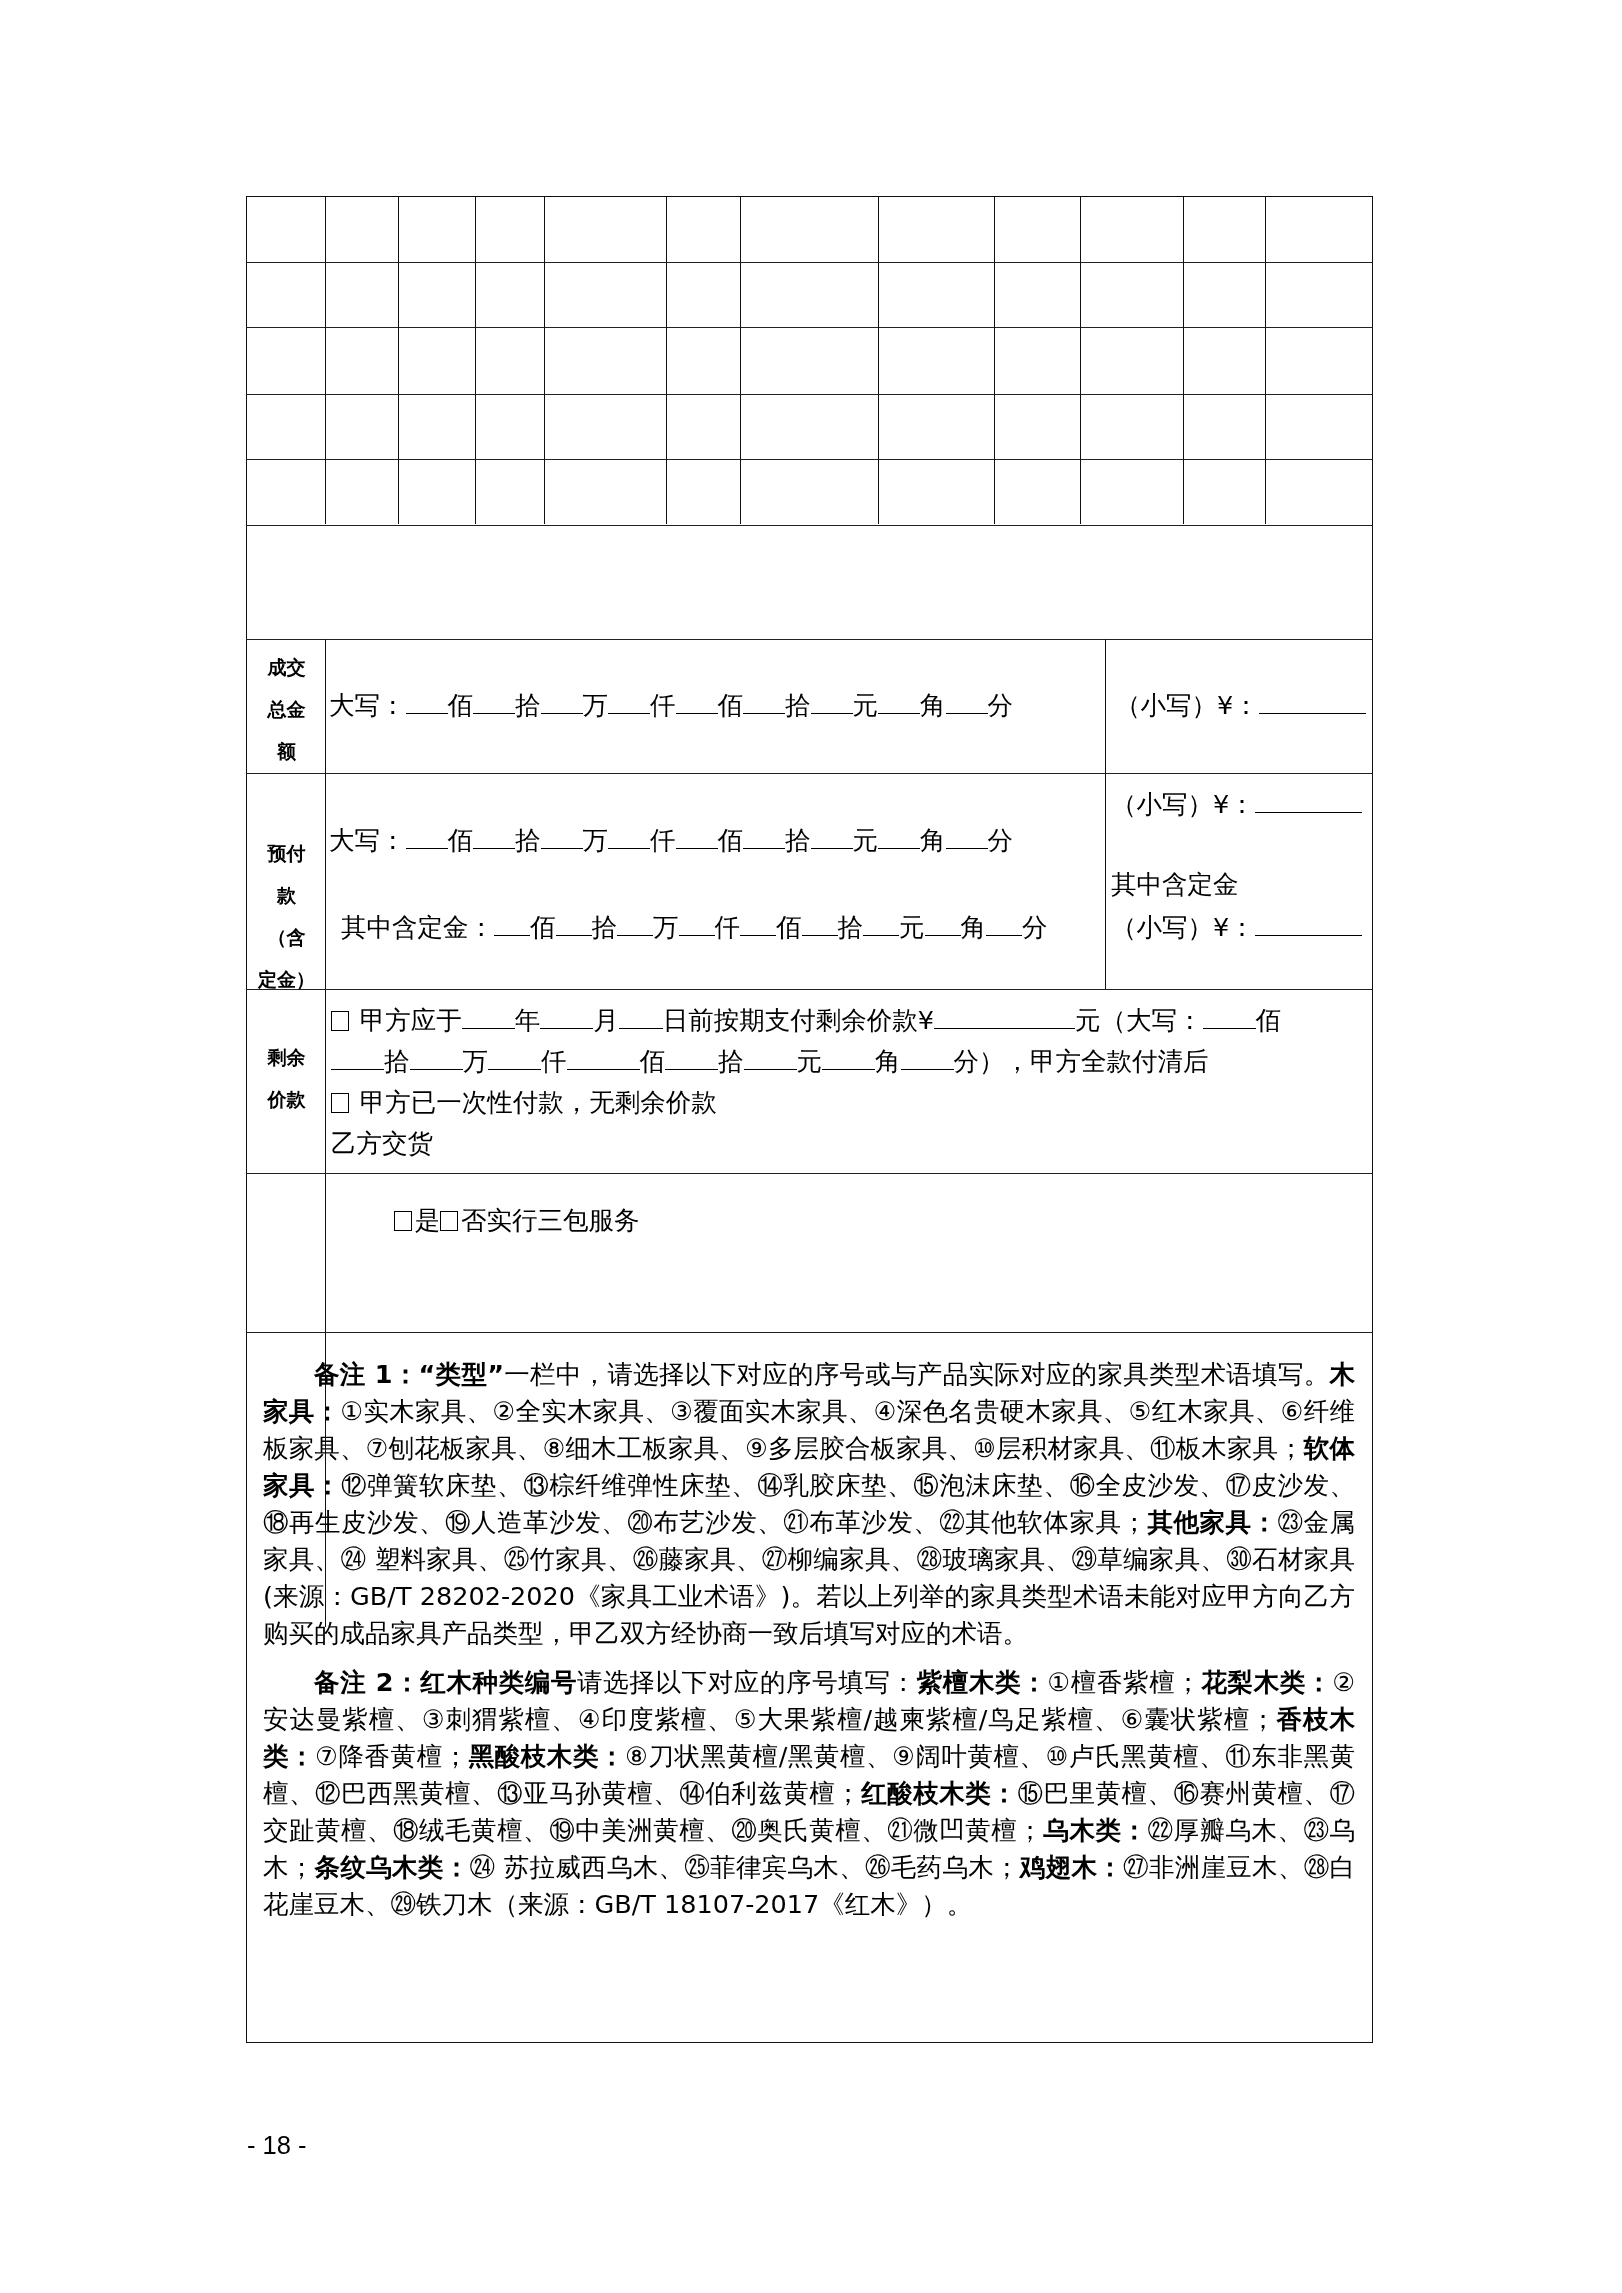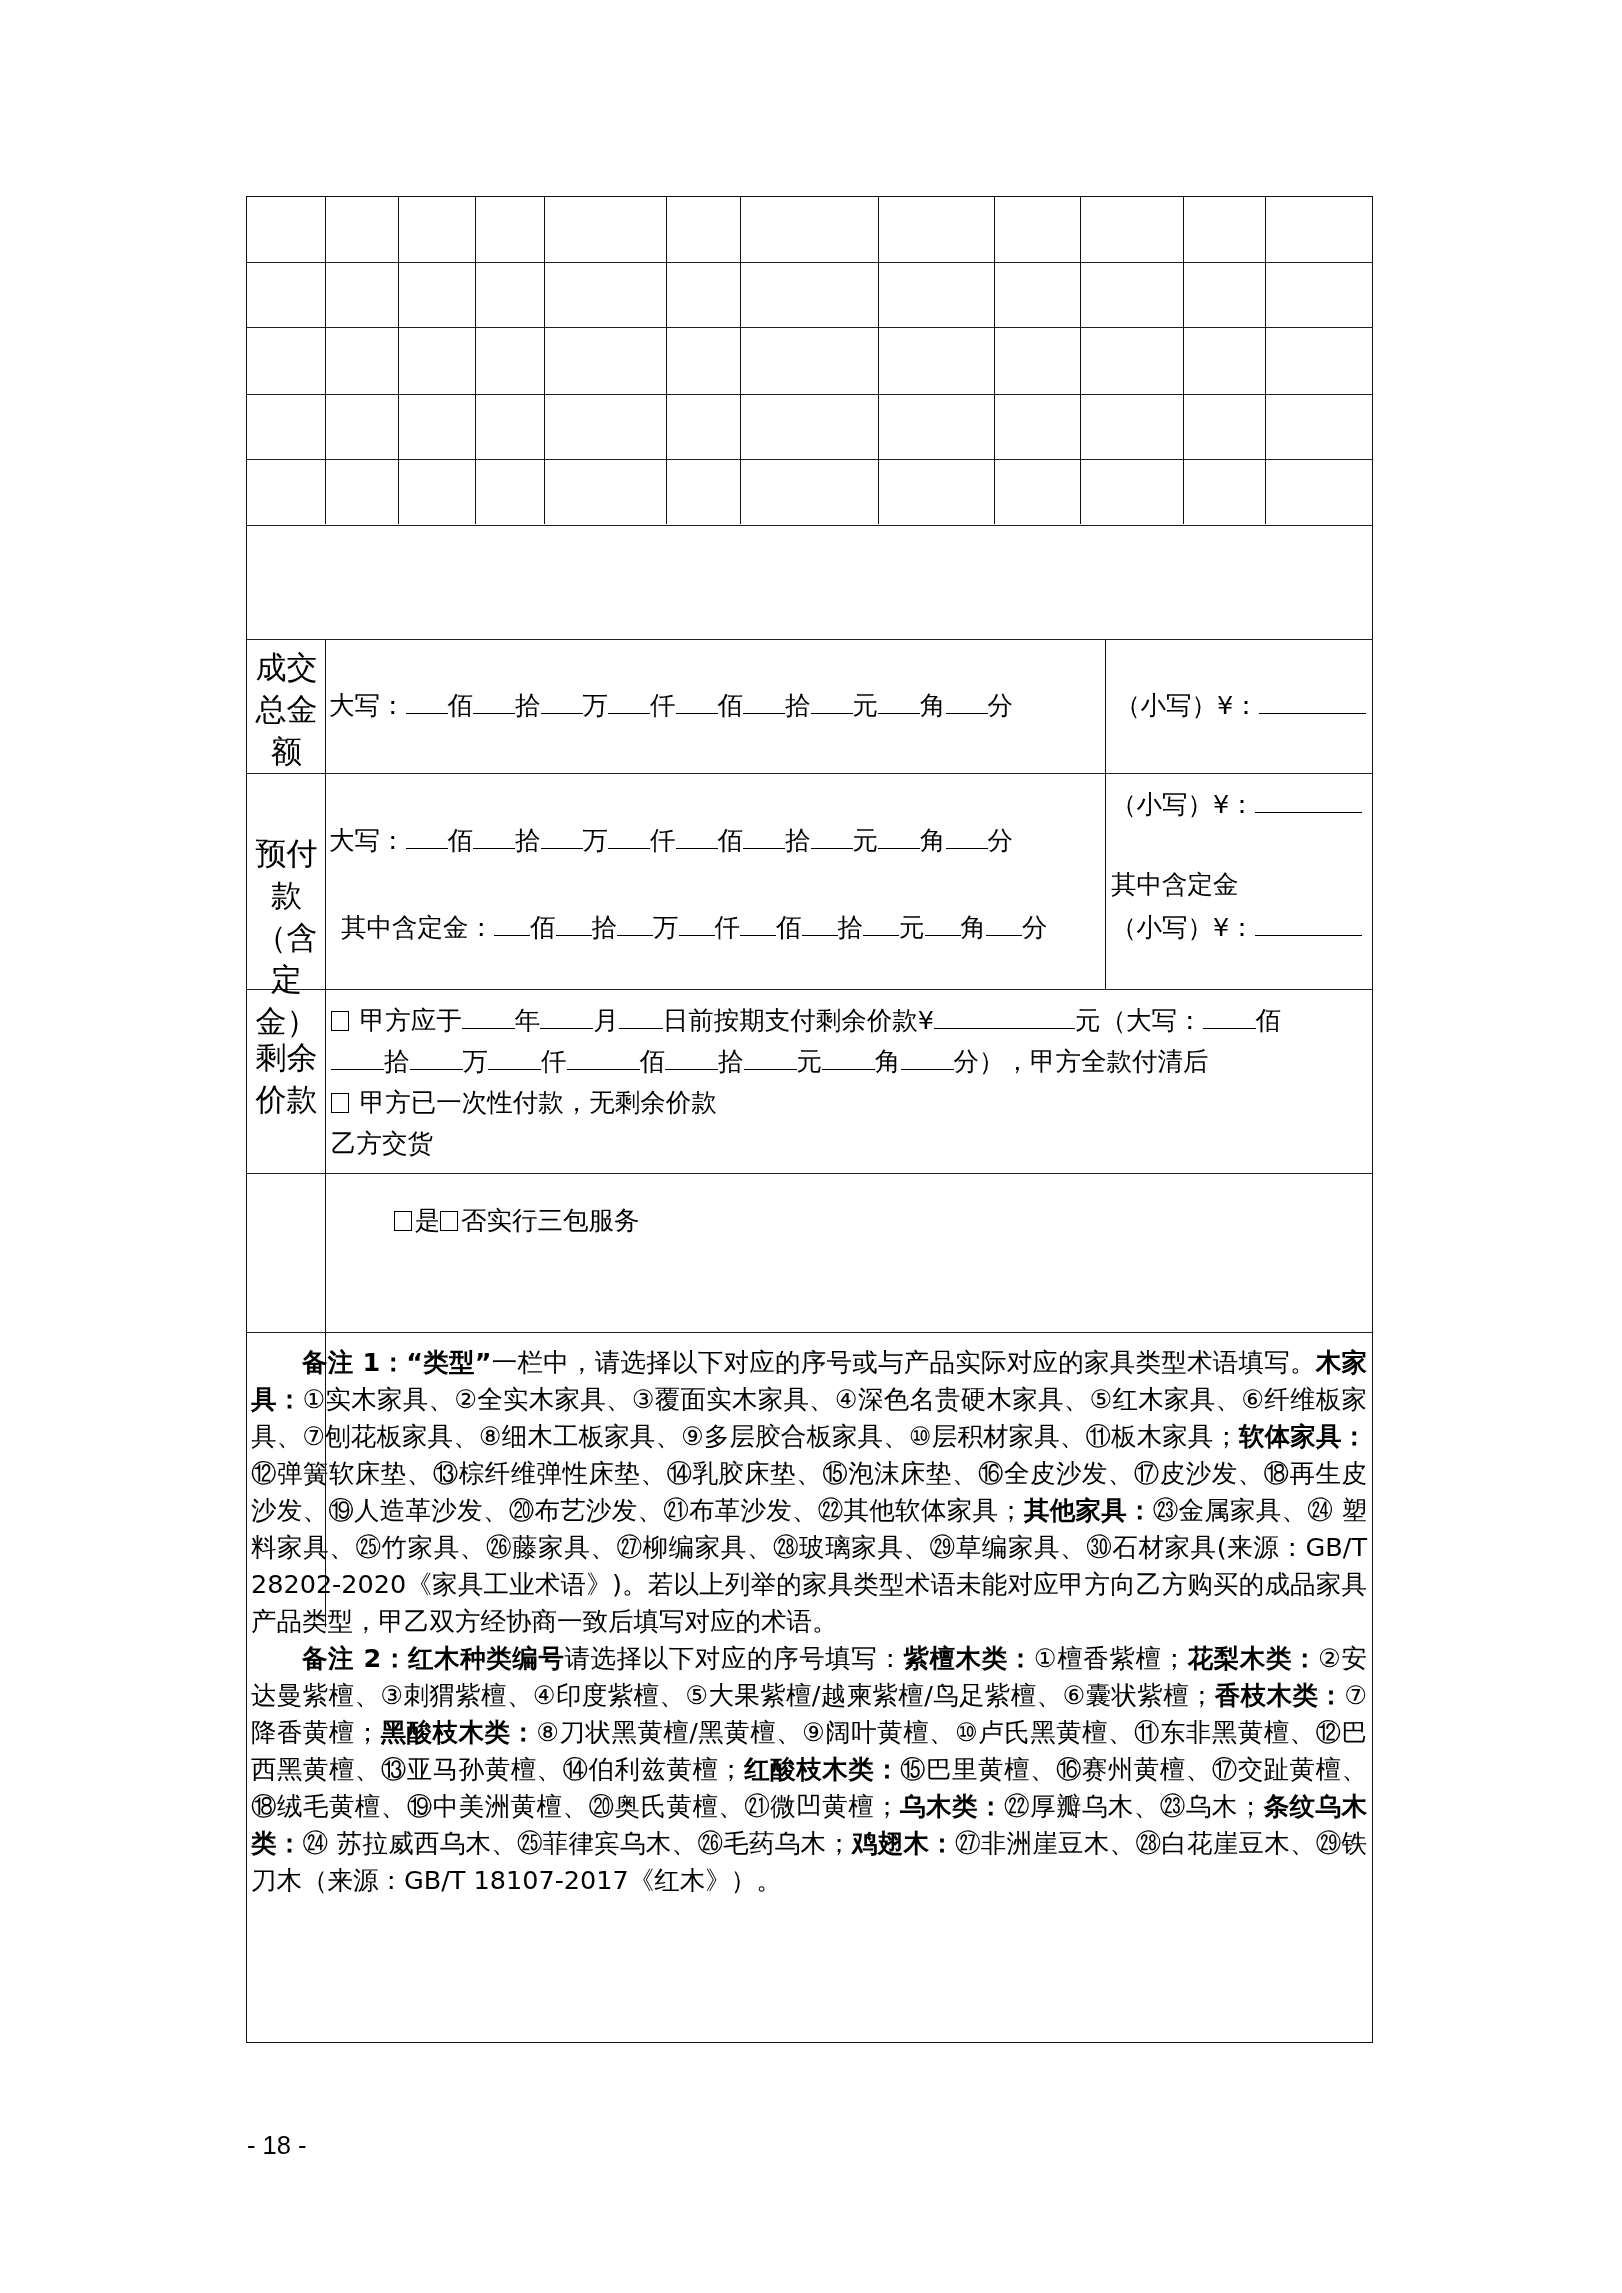--- a/index.html
+++ b/index.html
@@ -4,25 +4,25 @@
 <style>
   html, body { margin: 0; padding: 0; background: #ffffff; }
   body { width: 1623px; height: 2294px; position: relative; overflow: hidden;
          font-family: "DejaVu Sans", "Liberation Sans", sans-serif; color: #000; }
   .page { position: absolute; left: 0; top: 0; width: 1623px; height: 2294px; }
   .frame { position: absolute; left: 246px; top: 196px; width: 1127px; height: 1847px;
            border: 1.8px solid #111; box-sizing: border-box; }
   .hline { position: absolute; left: 246px; width: 1127px; height: 0; border-top: 1.8px solid #222; }
   .vline { position: absolute; width: 0; border-left: 1.8px solid #111; }
   .txt { position: absolute; font-size: 25.5px; line-height: 36px; white-space: nowrap; }
-  .lbl { position: absolute; font-size: 31px; line-height: 42px; text-align: center; }
+  .lbl { position: absolute; font-size: 19px; line-height: 42px; text-align: center; font-weight: bold; }
   .bold { font-weight: bold; }
   .notes { position: absolute; left: 251px; top: 1344px; width: 1116px; font-size: 25.5px;
            line-height: 37px; text-align: justify; }
-  .notes p { margin: 0; text-indent: 2em; }
+  .notes p { margin: 12px; text-indent: 2em; }
   .uline { display: inline-block; border-bottom: 1.8px solid #000; height: 23.6px; vertical-align: baseline; }
   .chk { display: inline-block; width: 18px; height: 20px; border: 1.8px solid #000; box-sizing: border-box;
          vertical-align: -1.8px; margin-right: 2.7px; }
   .pagenum { position: absolute; left: 247px; top: 2131px; font-family: "Liberation Sans", sans-serif;
              font-size: 25.5px; }
 </style>
 </head>
 <body>
 
 <div class="page">

